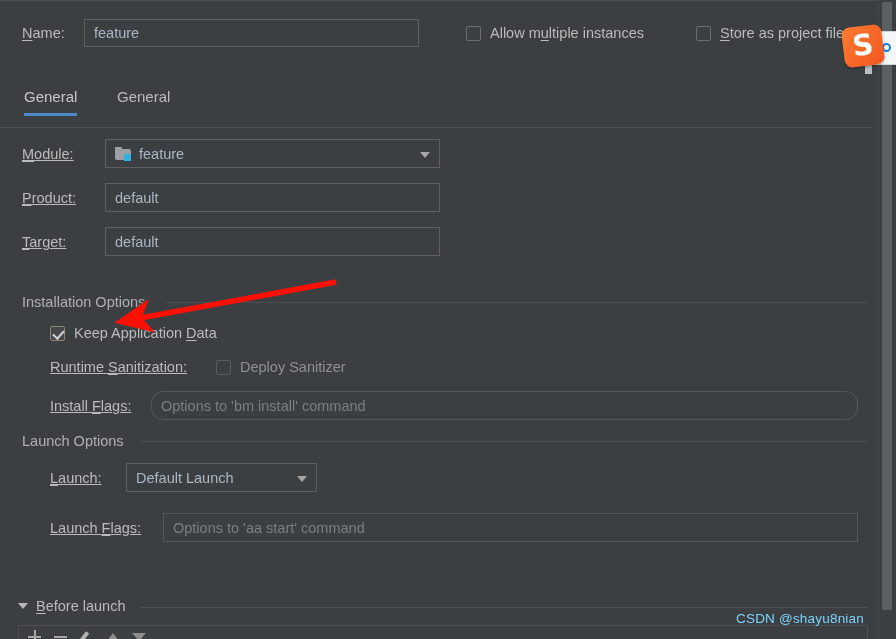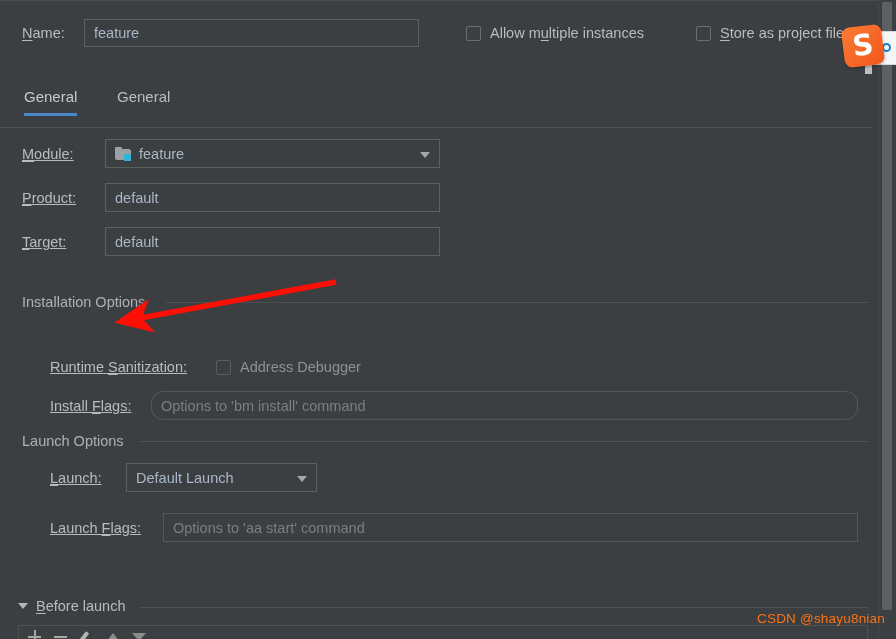--- a/index.html
+++ b/index.html
@@ -254,25 +254,24 @@
     line-height: 39px; text-align: center;
     color: #ffffff;
     font-family: "DejaVu Sans", sans-serif;
     font-weight: bold;
     font-size: 29px;
   }
 
   
   .watermark {
     position: absolute; left: 736px; top: 611px;
-    font-size: 13.5px; color: #f97316;
+    font-size: 13.5px; color: #7dd3fc;
     letter-spacing: .2px;
     white-space: nowrap;
     font-family: "Liberation Sans", sans-serif;
-    margin-left: 21px;
   }
 
   .topline {
     position: absolute; left: 0; top: 0; width: 896px; height: 1px;
     background: #4a4d4f;
   }
 </style>
 </head>
 <body>
 
@@ -318,25 +317,29 @@
   </div>
 
   <span class="row-label" style="left:22px; top:234px;"><span class="mn">T</span>arget:</span>
   <div class="field" style="left:105px; top:227px; width:335px; height:29px;">
     <span>default</span>
   </div>
 
   <span class="sect-title" style="left:22px; top:294px;">Installation Options</span>
   <div class="sect-line" style="left:166px; top:302px; width:702px;"></div>
 
+  <div class="chk-wrap" style="left:50px; top:325px;">
+    <span class="cb checked"></span>
+    <span class="lbl">Keep Application <span class="mn">D</span>ata</span>
+  </div>
 
   <span class="row-label" style="left:50px; top:359px;">Runtime <span class="mn">S</span>anitization:</span>
   <div class="chk-wrap" style="left:216px; top:359px;">
     <span class="cb disabled"></span>
-    <span class="lbl txt-dim">Address Debugger</span>
+    <span class="lbl txt-dim">Deploy Sanitizer</span>
   </div>
 
   <span class="row-label" style="left:50px; top:398px;">Install <span class="mn">F</span>lags:</span>
   <div class="field disabled" style="left:151px; top:391px; width:707px; height:29px;border-radius:12px;">
     <span>Options to 'bm install' command</span>
   </div>
 
   <span class="sect-title" style="left:22px; top:433px;">Launch Options</span>
   <div class="sect-line" style="left:140px; top:441px; width:728px;"></div>
 

